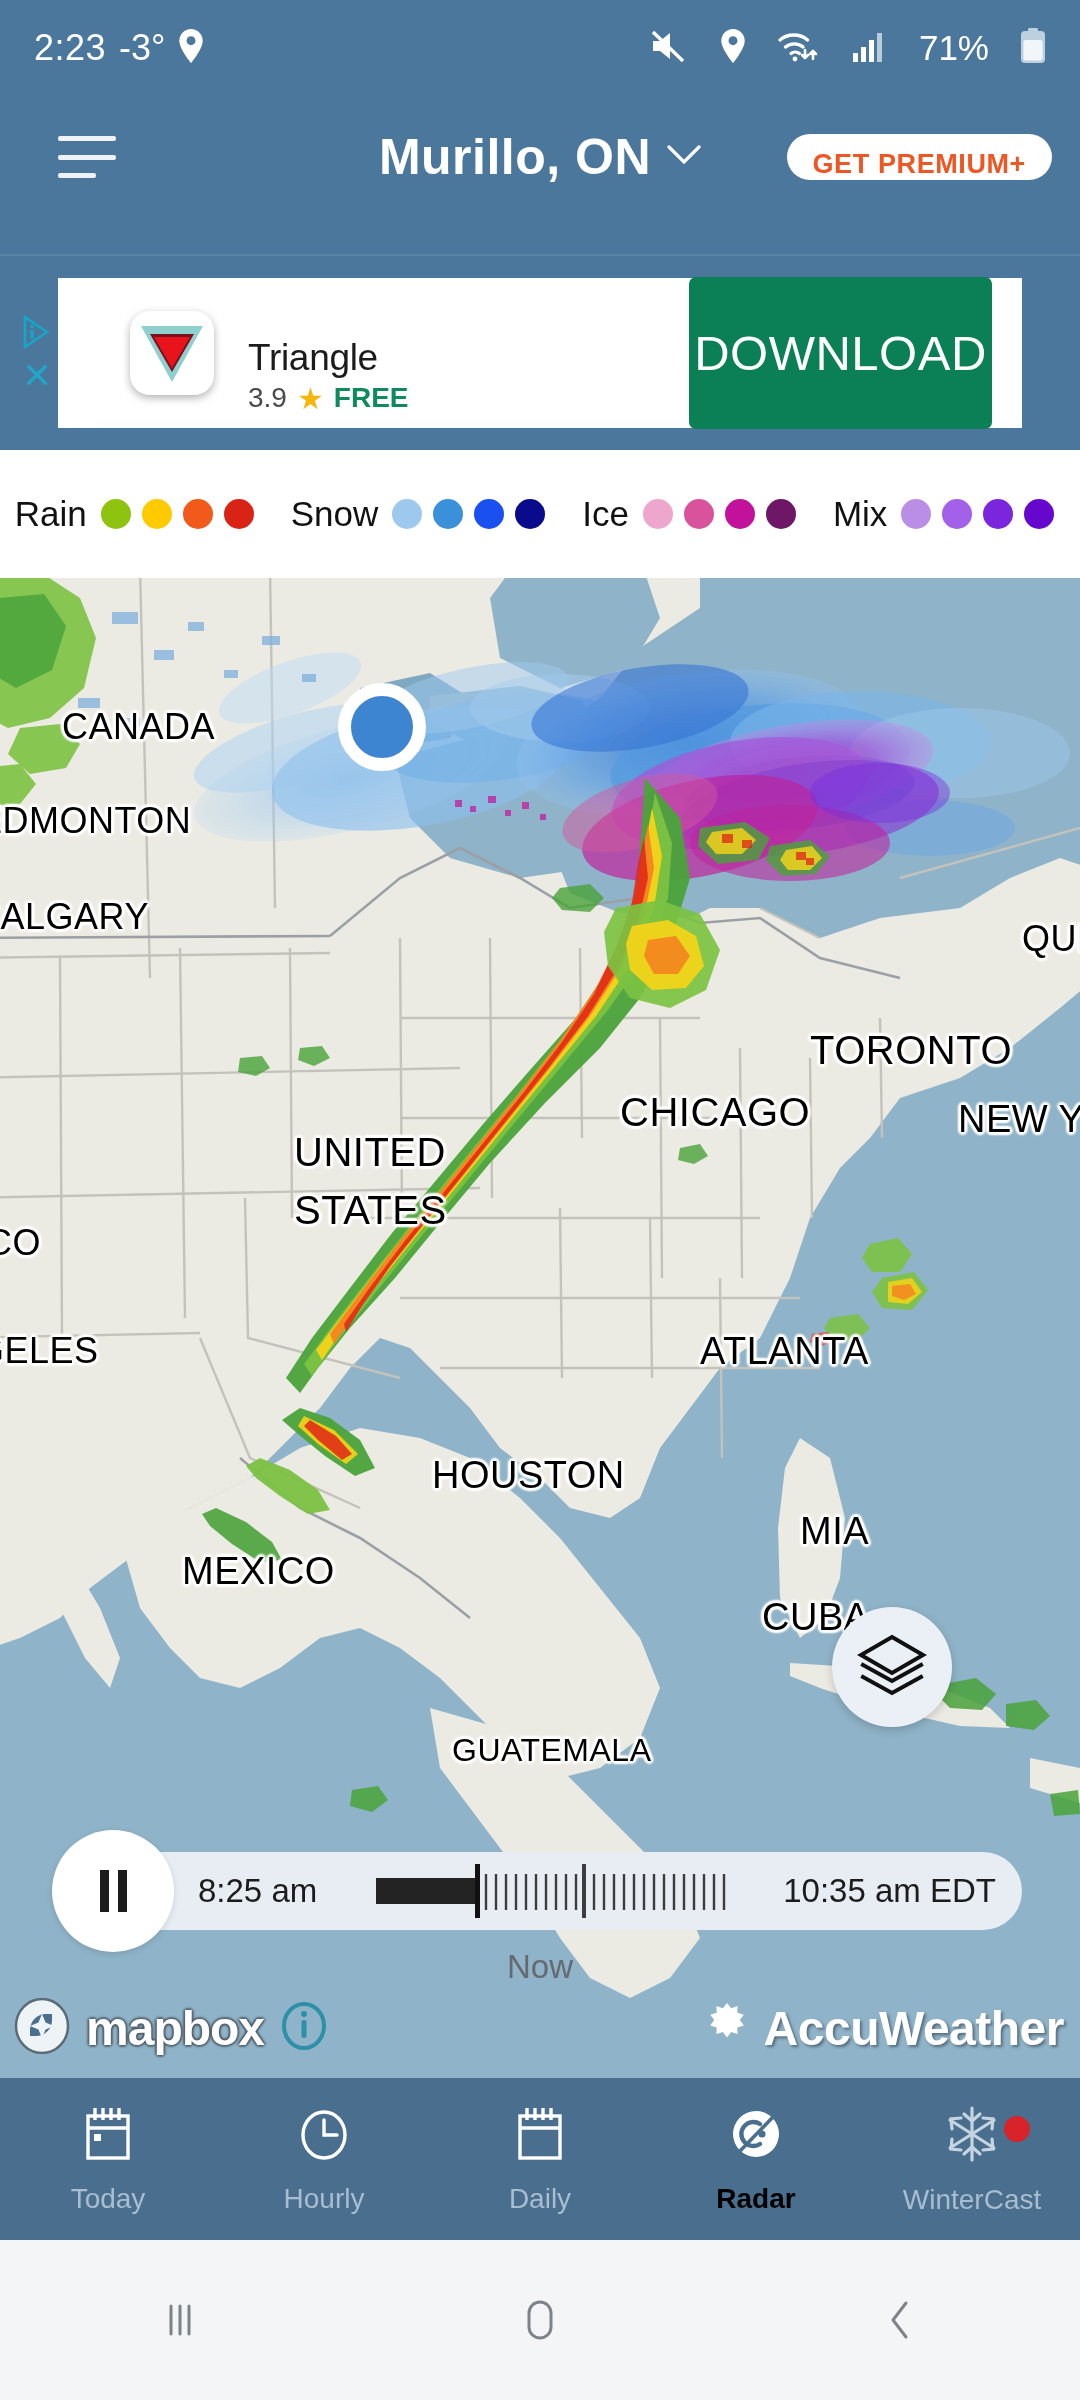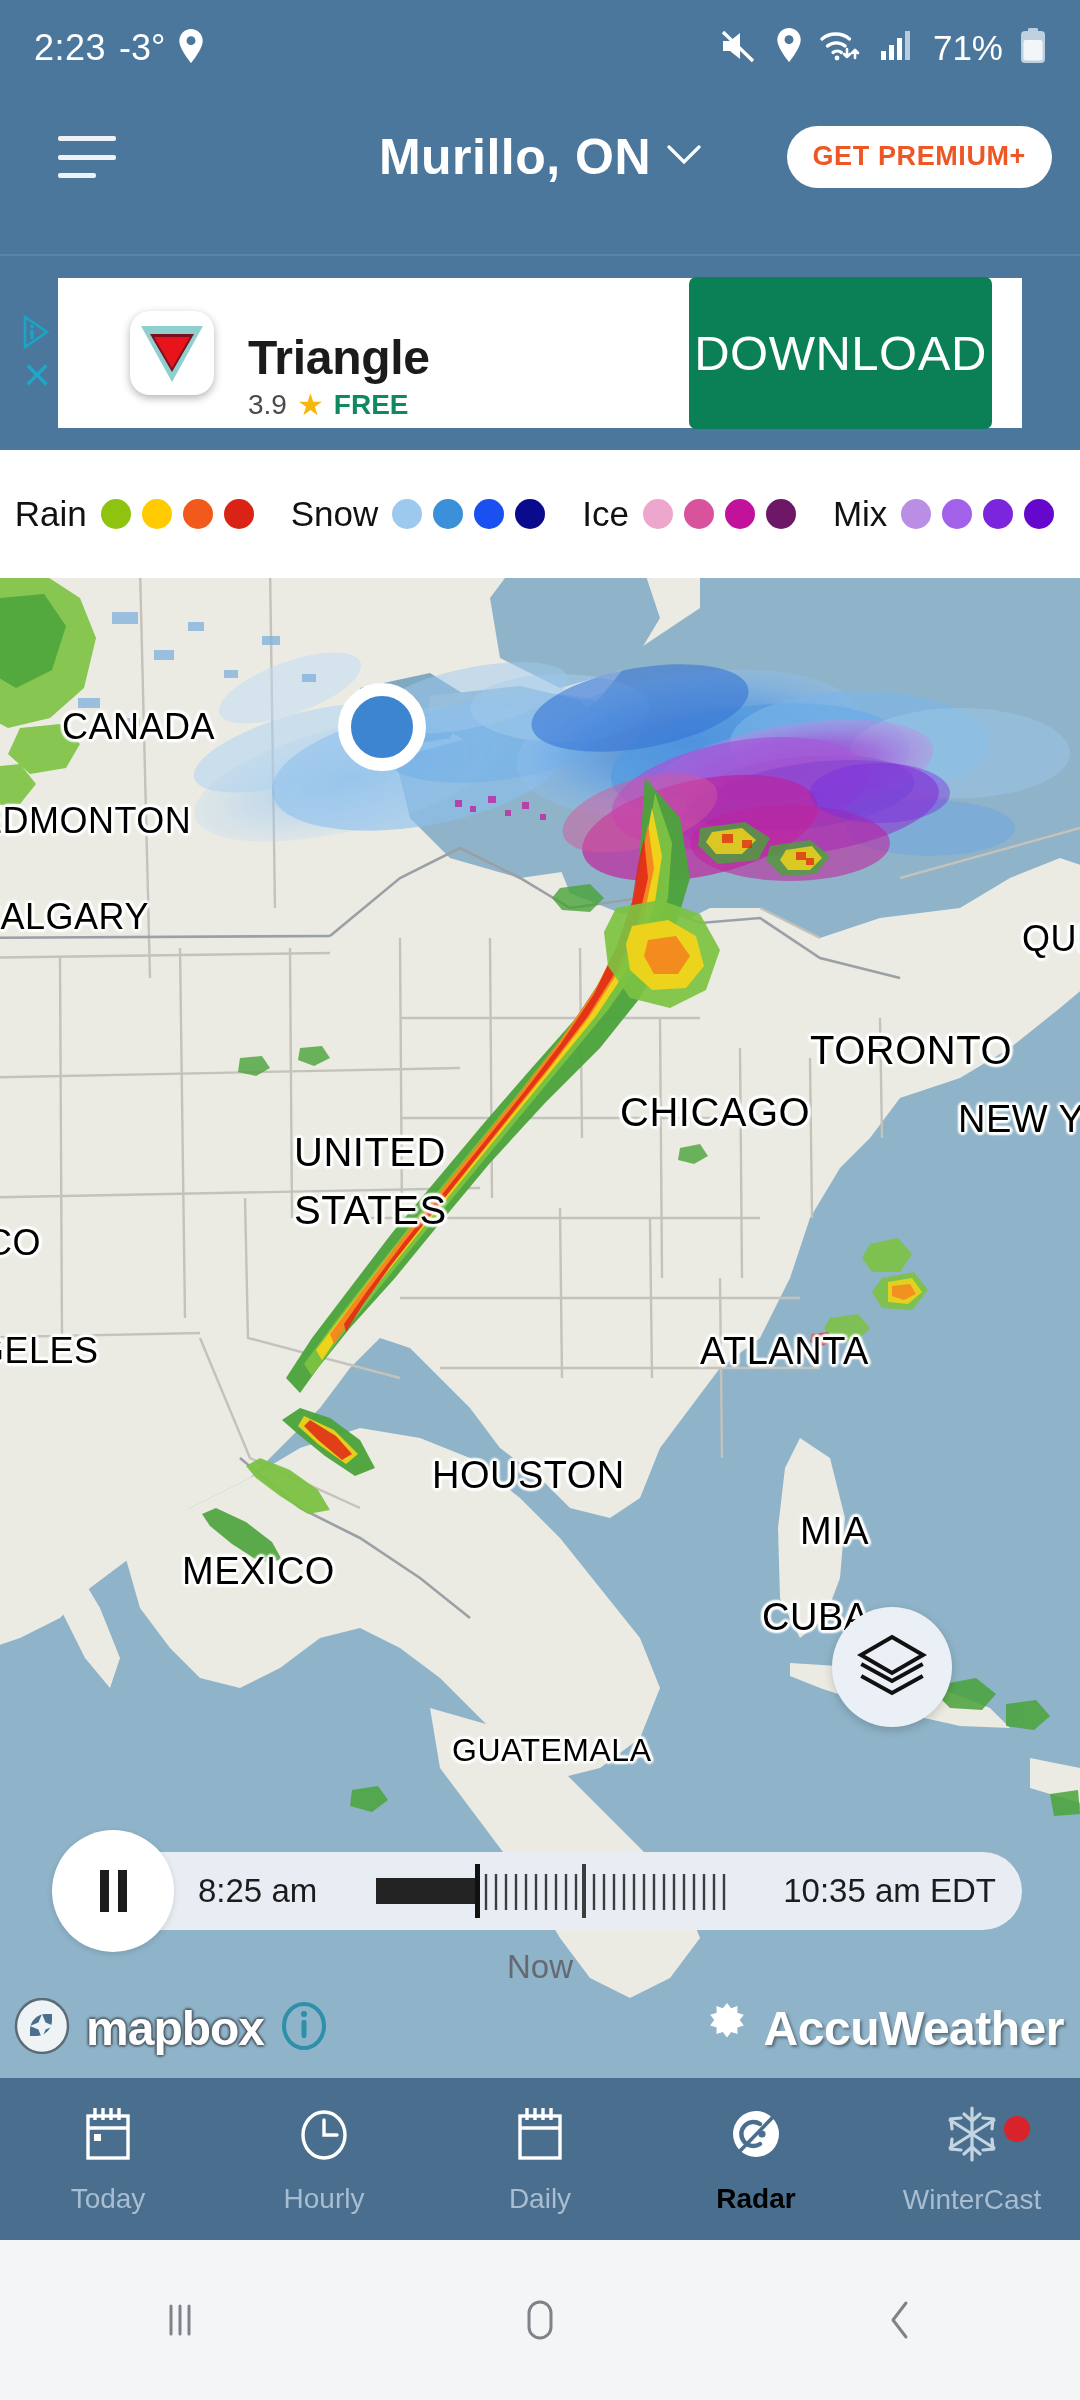--- a/index.html
+++ b/index.html
@@ -13,21 +13,21 @@
   
   .statusbar{
     position:absolute; top:0; left:0; width:1080px; height:96px;
     background:#4a779b; color:#ffffff;
     display:flex; align-items:center; justify-content:space-between;
     padding:0 34px;
   }
   .sb-left{ display:flex; align-items:center; gap:13px; }
   .sb-clock{ font-size:36px; letter-spacing:.5px; font-weight:400; }
   .sb-temp{ font-size:36px; font-weight:400; }
-  .sb-right{ display:flex; align-items:flex-start; gap:17px; }
+  .sb-right{ display:flex; align-items:center; gap:31px; }
   .sb-batt-txt{ font-size:35px; font-weight:400; letter-spacing:0; }
   .ico{ display:block; }
 
   
   .appheader{
     position:absolute; top:96px; left:0; width:1080px; height:122px;
     background:#4a779b; display:flex; align-items:center;
   }
   .hamburger{ position:absolute; left:58px; top:50%; transform:translateY(-50%);
     width:58px; height:42px; display:flex; flex-direction:column; justify-content:space-between; cursor:pointer;}
@@ -38,41 +38,41 @@
   .loc-title-wrap{
     position:absolute; left:0; right:0; top:50%; transform:translateY(-50%);
     display:flex; align-items:center; justify-content:center; gap:16px;
     pointer-events:none;
   }
   .loc-title{ color:#ffffff; font-size:50px; font-weight:700; letter-spacing:.5px; pointer-events:auto; }
   .chev{ pointer-events:auto; }
   .premium-btn{
     position:absolute; right:28px; top:50%; transform:translateY(-50%);
     background:#ffffff; color:#ee5623; border-radius:34px;
-    padding:15px 26px 16px; font-size:27px; font-weight:700; letter-spacing:.6px;
+    padding:15px 26px 0; font-size:27px; font-weight:700; letter-spacing:.6px;
     white-space:nowrap; cursor:pointer;
   }
   .header-divider{ position:absolute; top:254px; left:0; width:1080px; height:2px; background:#5b85a6; }
 
   
   .adzone{ position:absolute; top:256px; left:0; width:1080px; height:194px; background:#4a779b; }
   .adcard{
     position:absolute; top:22px; left:58px; width:964px; height:150px;
     background:#ffffff; display:flex; align-items:center;
   }
   .ad-marks{ position:absolute; left:-36px; top:50%; transform:translateY(-50%);
      display:flex; flex-direction:column; align-items:center; gap:12px; }
   .ad-adchoice{ width:30px; height:34px; }
   .ad-close{ color:#21a6c7; font-size:36px; line-height:30px; font-weight:400; cursor:pointer; }
   .ad-appicon{
     width:84px; height:84px; margin-left:72px; background:#ffffff; border-radius:20px;
     box-shadow:0 3px 8px rgba(0,0,0,.3); display:flex; align-items:center; justify-content:center;
   }
   .ad-text{ margin-left:34px; display:flex; flex-direction:column; justify-content:center; gap:2px;}
-  .ad-title{ font-size:48px; color:#1b1b1b; font-weight:700; letter-spacing:-.3px;margin-top:46px; }
+  .ad-title{ font-size:37px; color:#1b1b1b; font-weight:400; letter-spacing:-.3px;margin-top:46px; }
   .ad-sub{ display:flex; align-items:center; gap:10px; font-size:28px; }
   .ad-rating{ color:#4a4a4a; }
   .ad-star{ color:#f5b60d; font-size:30px; }
   .ad-free{ color:#0f8a5f; font-weight:700; }
   .ad-cta{
     position:absolute; right:30px; top:50%; transform:translateY(-50%);
     background:#0b7f55; color:#ffffff; border-radius:7px;
     width:303px; height:152px; display:flex; align-items:center; justify-content:center;
     font-size:49px; font-weight:400; letter-spacing:.5px; cursor:pointer;
   }

